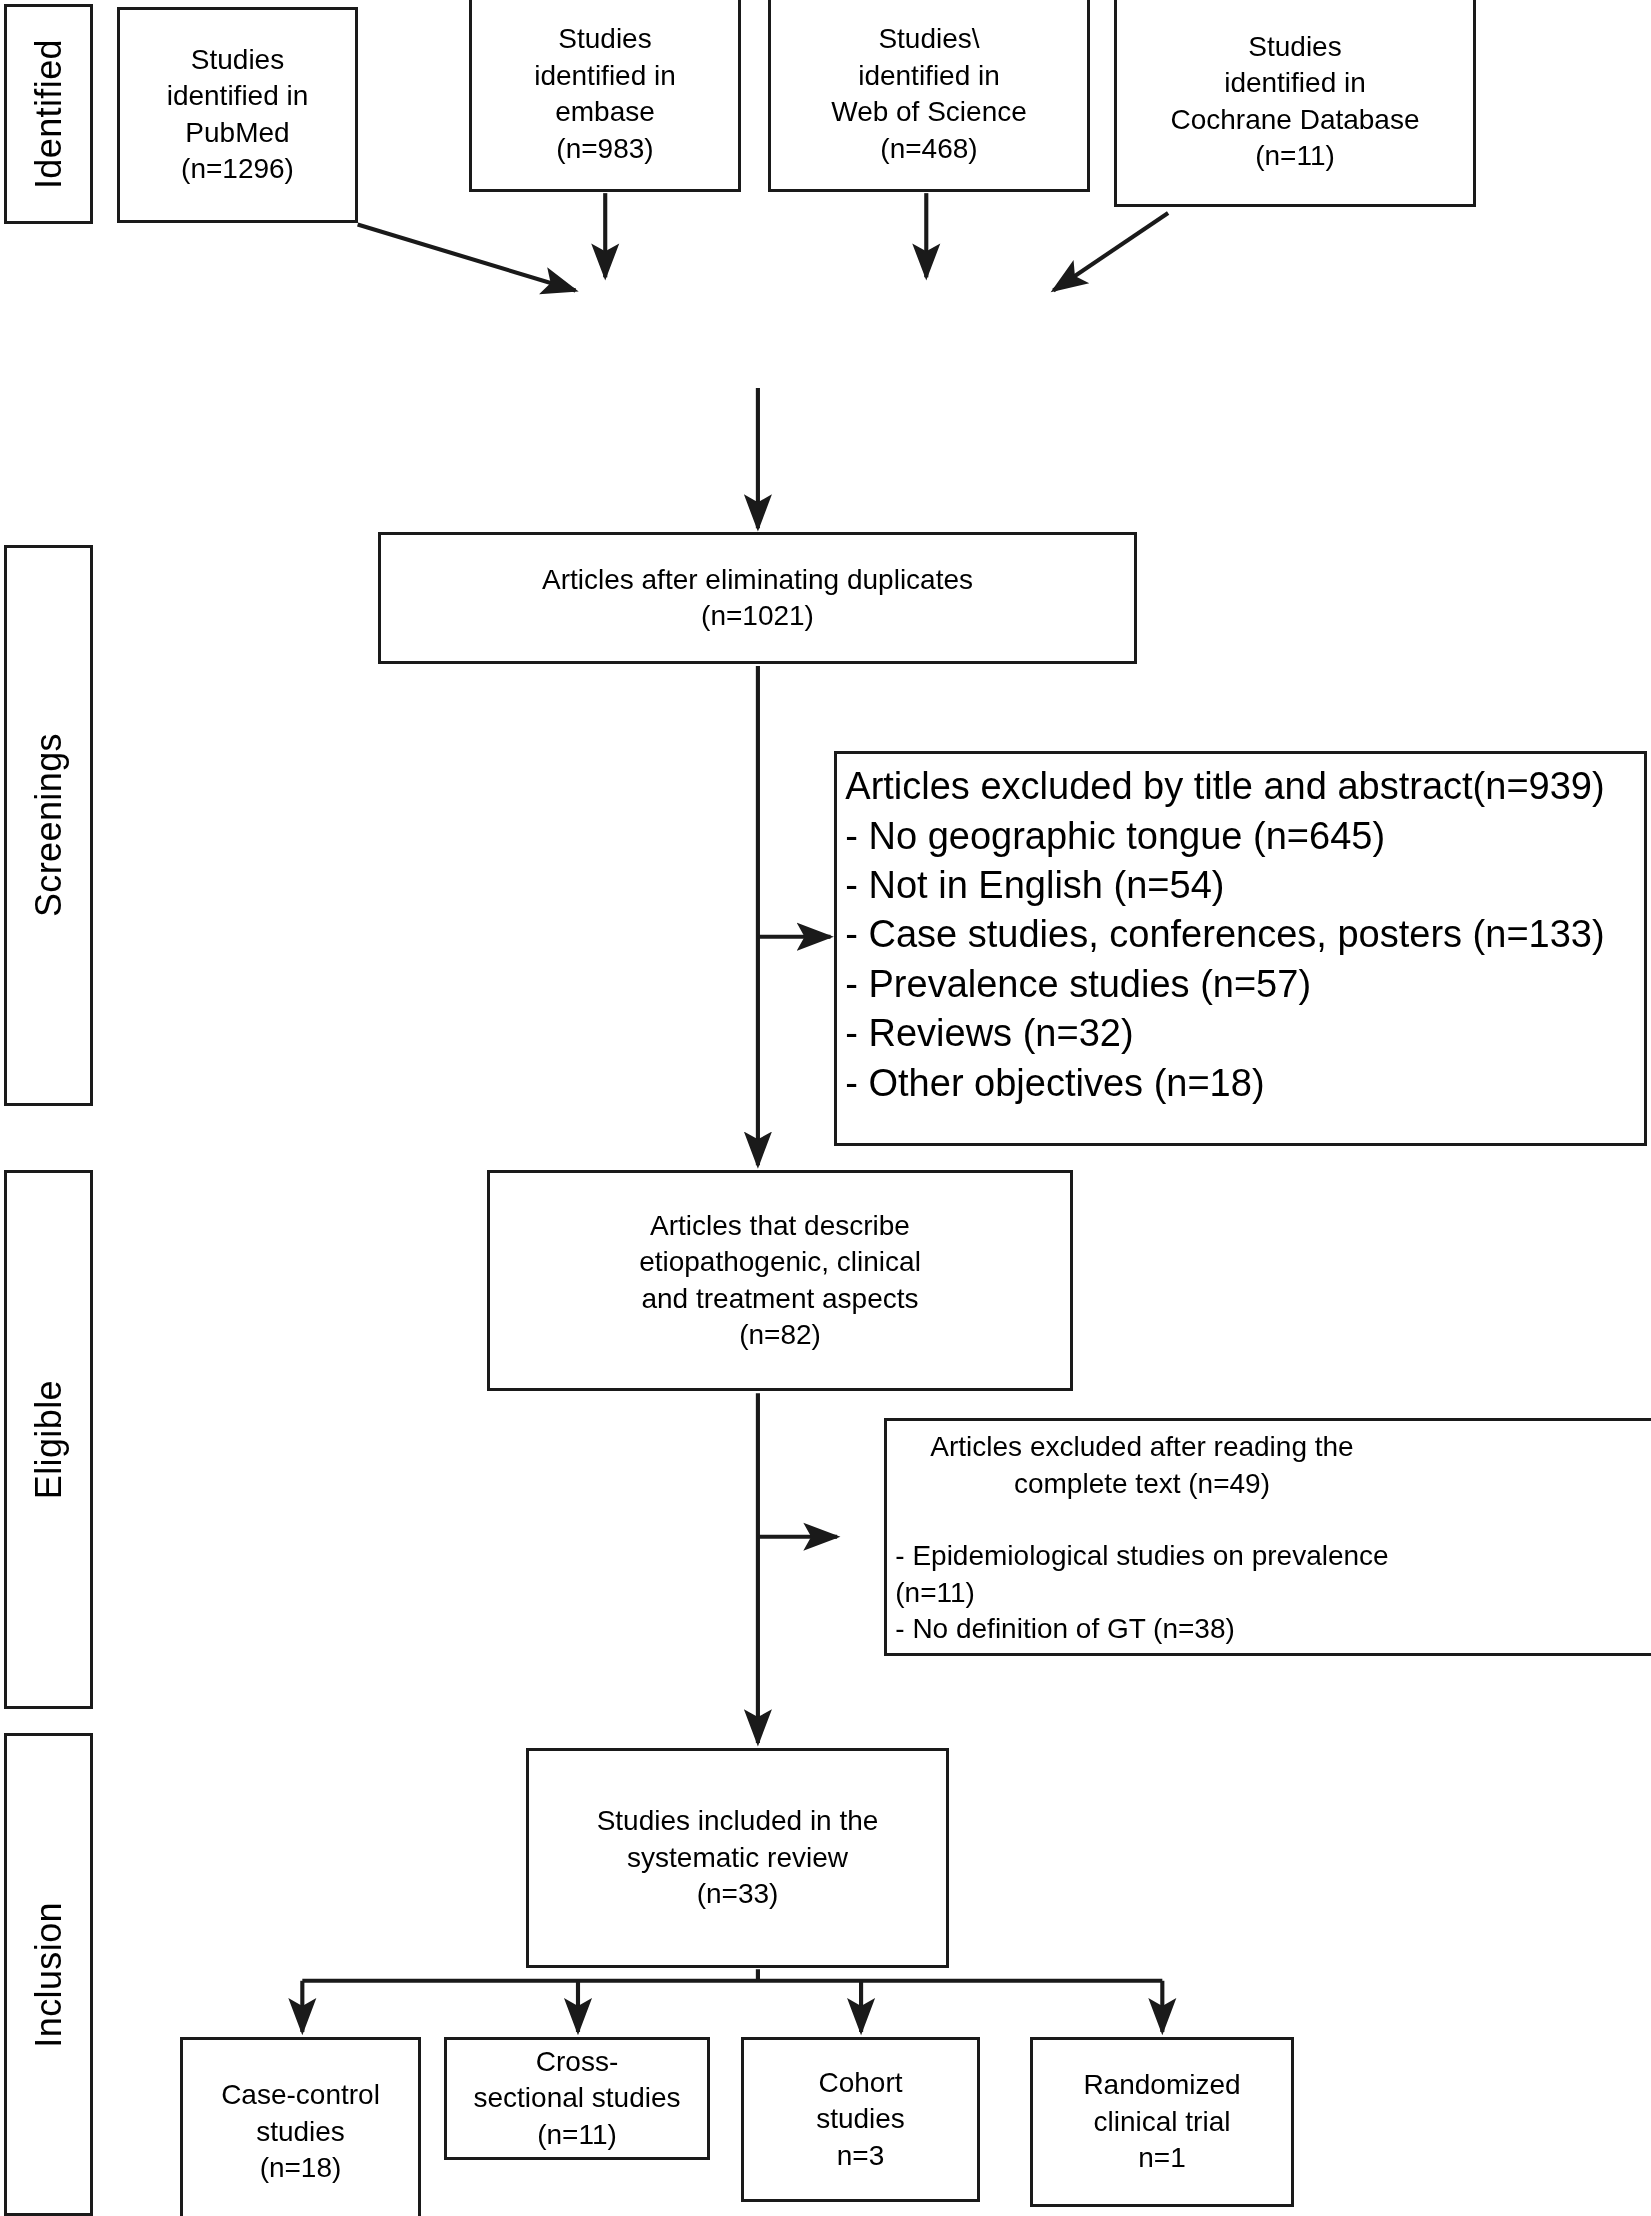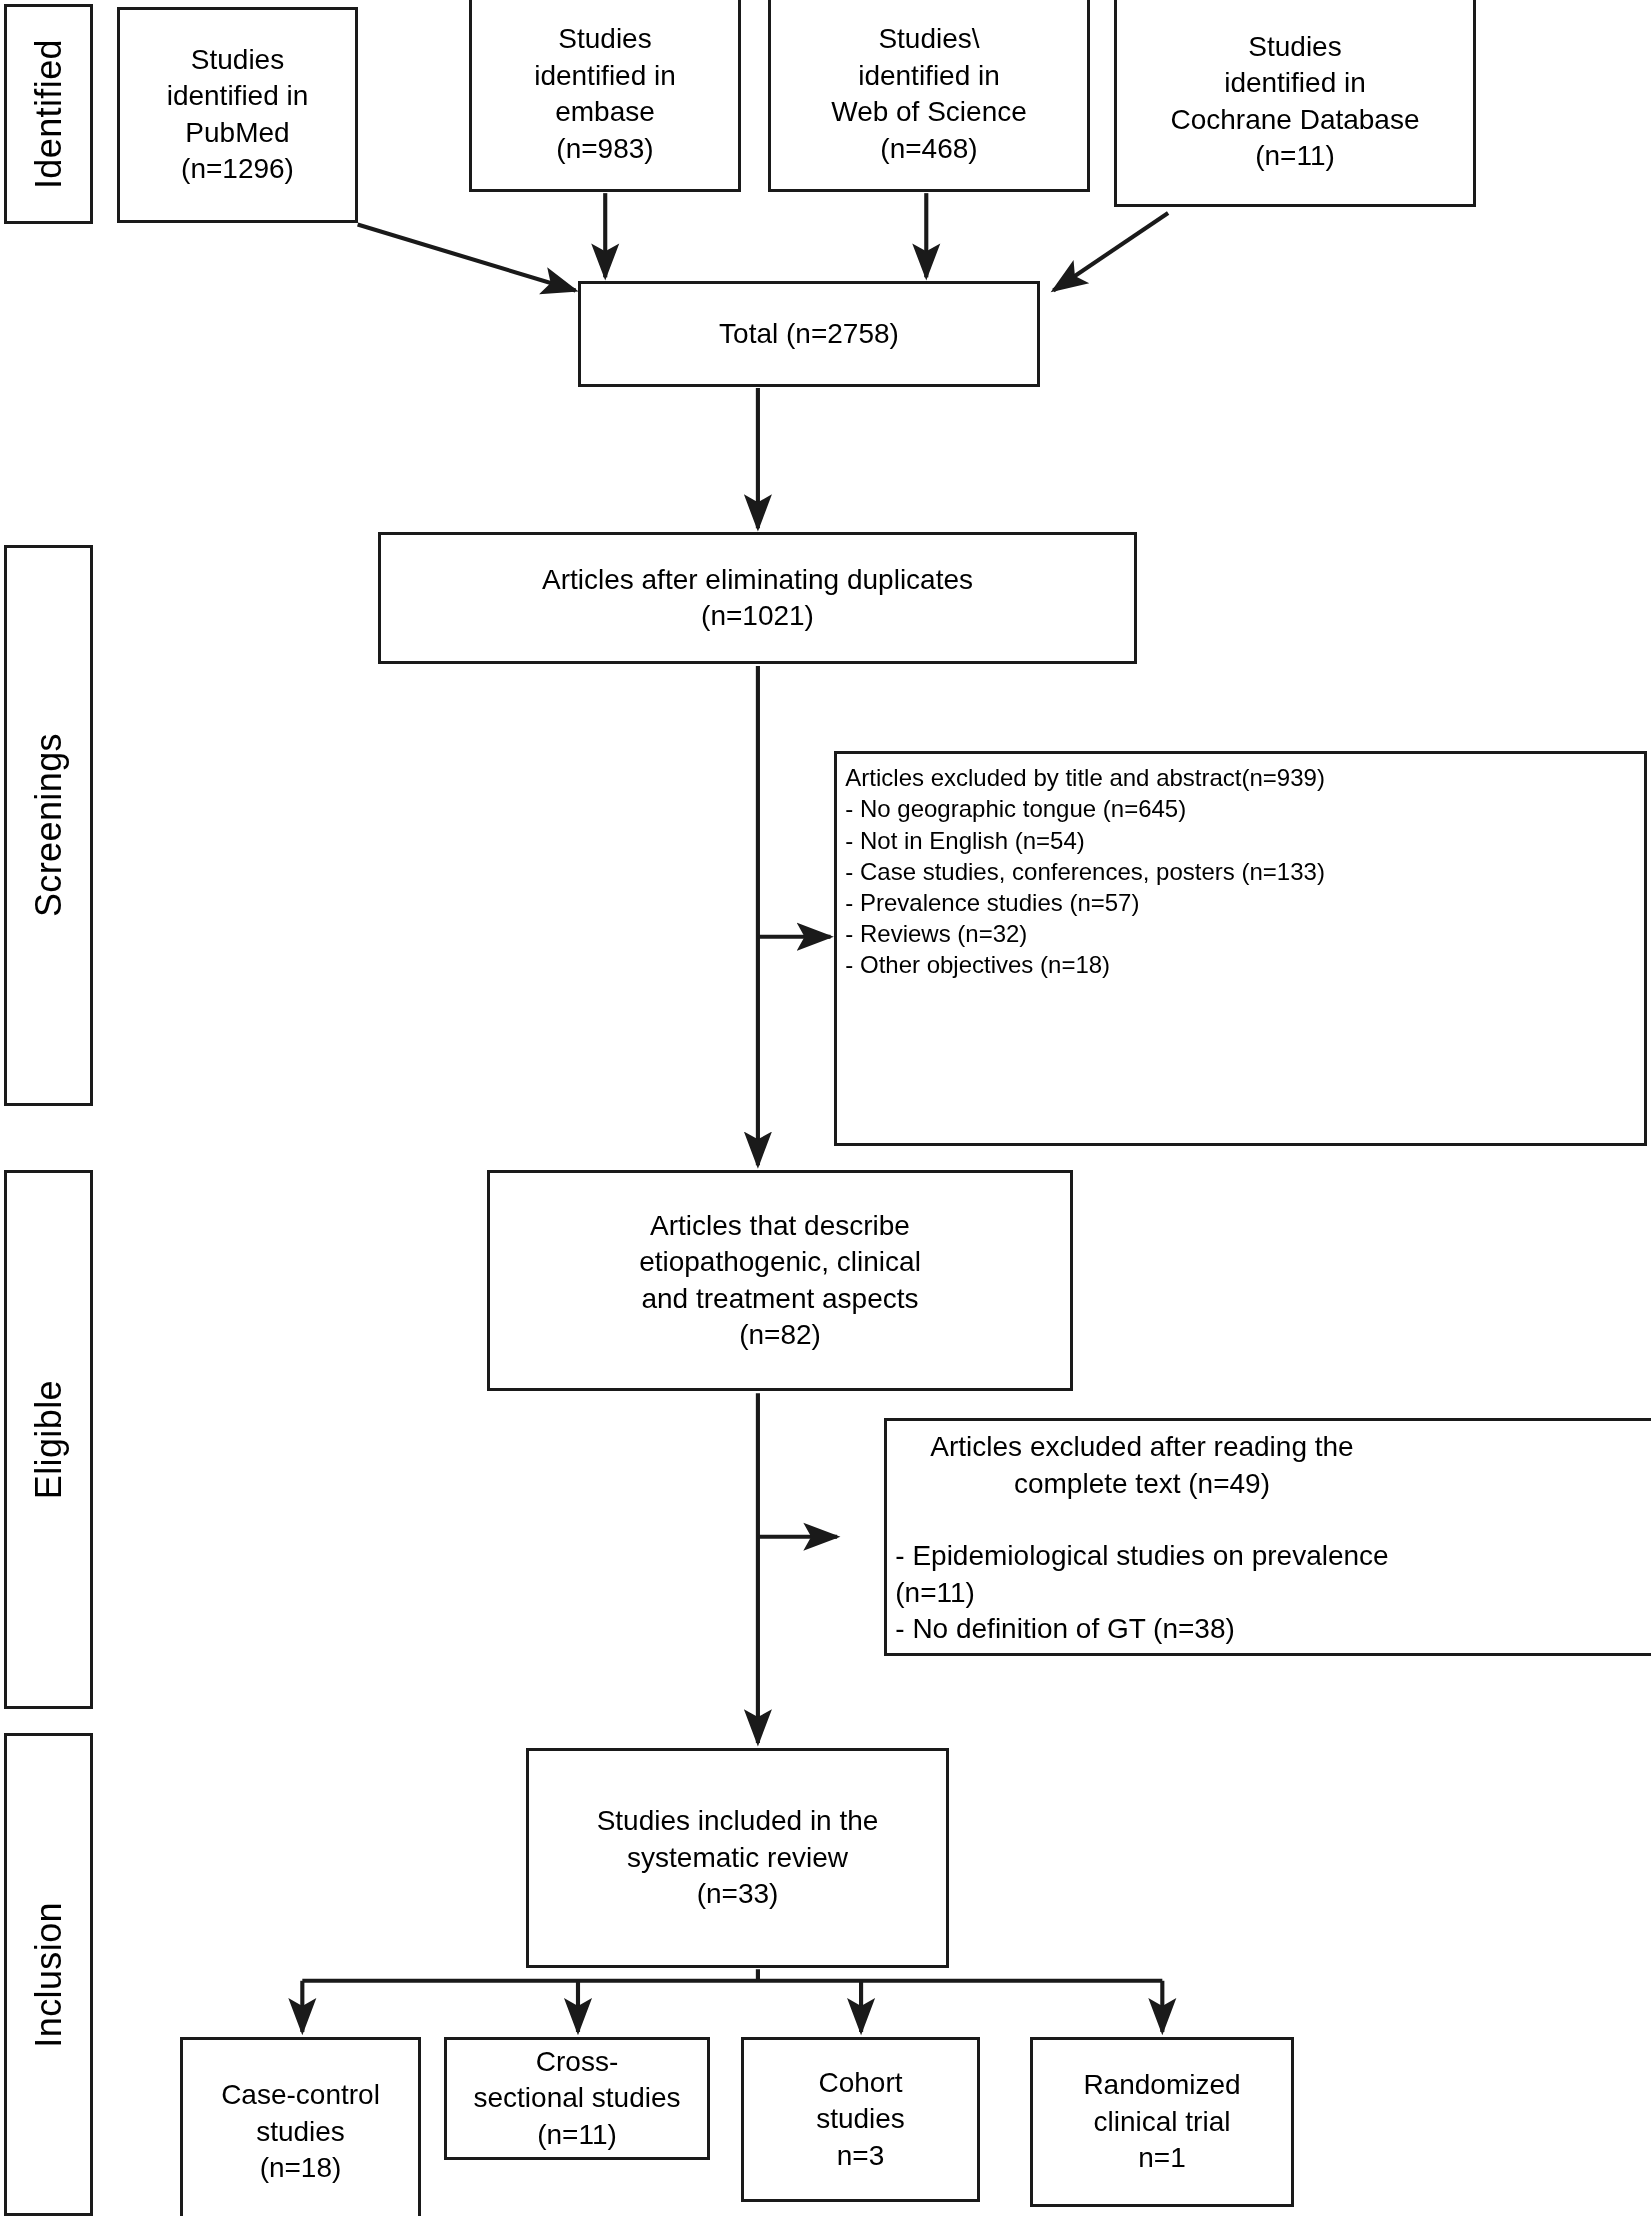--- a/index.html
+++ b/index.html
@@ -43,21 +43,21 @@
     justify-content: center;
   }
   .sidebar-box .vlabel {
     writing-mode: vertical-rl;
     transform: rotate(180deg);
     font-size: 36px;
     letter-spacing: 0.4px;
     white-space: nowrap;
   }
   .f46 { font-size: 28px; }
-  .f44 { font-size: 24px; }
+  .f44 { font-size: 38px; }
   
   .excl {
     align-items: flex-start;
     justify-content: flex-start;
     text-align: left;
   }
   .excl .txt {
     white-space: pre-line;
     padding: 8.3px 6.6px 0 8.3px;
   }
@@ -116,23 +116,20 @@
 (n=468)</span>
   </div>
 
   <div class="box f46" style="left:1114px; top:-3.3px; width:362px; height:210px;">
     <span class="txt">Studies
 identified in
 Cochrane Database
 (n=11)</span>
   </div>
 
-  <div class="box f46" style="left:578px; top:281px; width:462px; height:106px;">
-    <span class="txt">Total (n=2758)</span>
-  </div>
 
   <div class="box f46" style="left:378px; top:532px; width:759px; height:132px;">
     <span class="txt">Articles after eliminating duplicates
 (n=1021)</span>
   </div>
 
   <div class="box excl f44" style="left:834px; top:751px; width:813px; height:395px;">
     <span class="txt"><span>Articles excluded by title and abstract(n=939)</span>
 <span>- No geographic tongue (n=645)</span>
 <span>- Not in English (n=54)</span>

